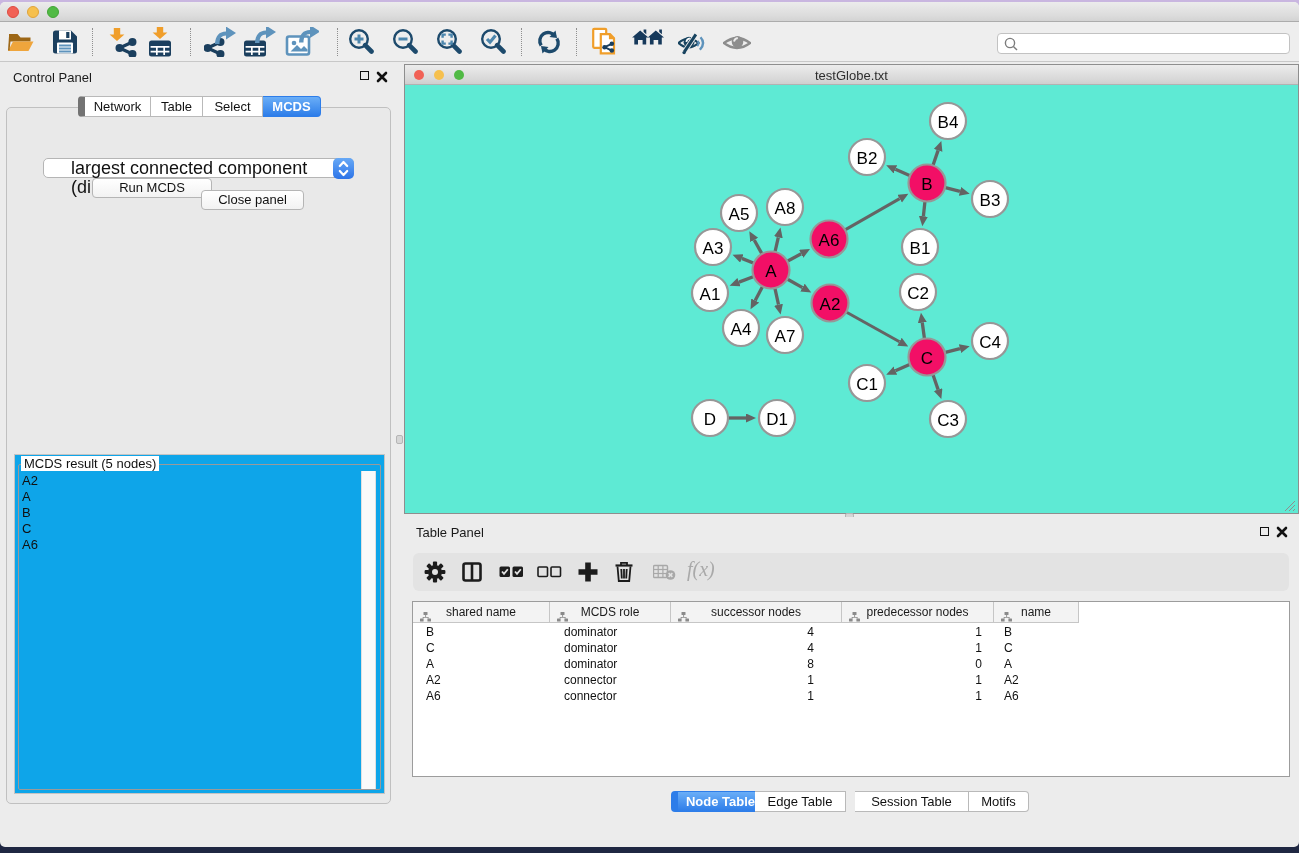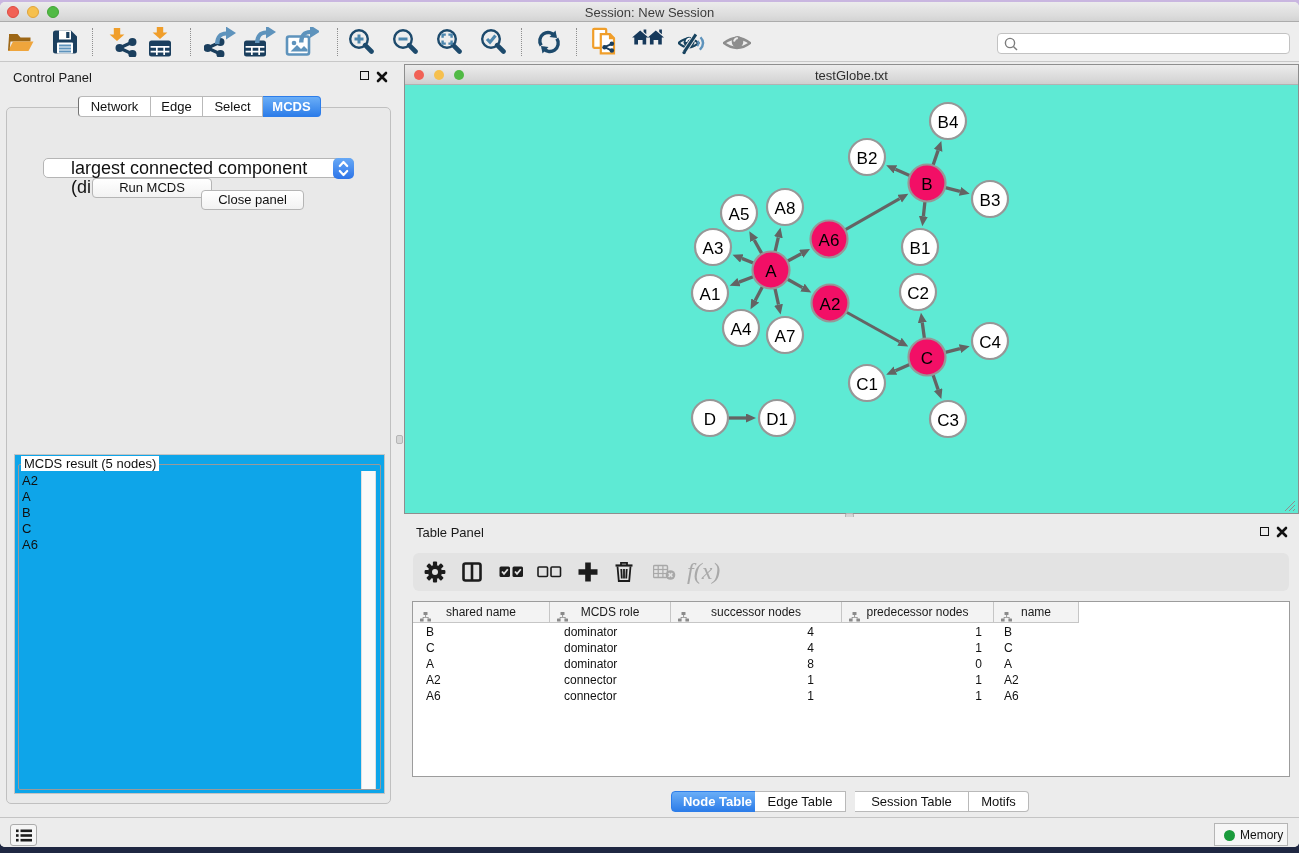--- a/index.html
+++ b/index.html
@@ -14,21 +14,21 @@
 #title-text { position:absolute; top:3px; left:0; width:100%; text-align:center; font-size:13px; color:#3c3c3c; }
 
 #toolbar { position:absolute; left:0; top:20px; width:1299px; height:40px; background:#eeeeee; border-bottom:1px solid #c8c8c8; }
 .tsep { position:absolute; top:6px; height:28px; width:0; border-left:1px dotted #8f8f8f; }
 #searchbox { position:absolute; left:997px; top:11px; width:293px; height:21px; background:#fff; border:1px solid #c2c2c2; border-radius:4px; }
 
 #cp-title { position:absolute; left:13px; top:68px; font-size:13px; color:#1a1a1a; }
 .winbtn-sq { position:absolute; width:9px; height:9px; border:1.5px solid #111; background:transparent; }
 .tabs { position:absolute; font-size:13px; }
 .tab { position:absolute; top:0; height:21px; background:#fff; border:1px solid #b9b9b9; border-left:none; color:#111; text-align:center; line-height:20px; }
-.tab.first { border-left:1px solid #737373; border-radius:4px 0 0 4px; }
+.tab.first { border-left:7px solid #737373; border-radius:4px 0 0 4px; }
 .tab.last { border-radius:0 4px 4px 0; }
 .tab.sel { background:linear-gradient(#6aaef7,#2d7de9); color:#fff; border-color:#2d7de9;font-weight:bold; }
 #cp-content { position:absolute; left:6px; top:105px; width:385px; height:697px; background:#e9e9e9; border:1px solid #c0c0c0; border-radius:5px; }
 #opt-label { position:absolute; left:0; top:134px; width:397px; text-align:center; font-size:13px; color:#111; }
 #dropdown { position:absolute; left:43px; top:156px; width:311px; height:20px; background:#fff; border:1px solid #b5b5b5; border-radius:5px; font-size:18px; color:#111; line-height:19px; padding-left:27px; }
 #dd-btn { position:absolute; right:-1px; top:-1px; width:21px; height:21px; border-radius:5px; background:linear-gradient(#67a9f6,#2d74e8); }
 .btn { position:absolute; height:20px; line-height:18px; background:linear-gradient(#ffffff,#f2f2f2); border:1px solid #b5b5b5; border-radius:4px; font-size:13px; color:#111; text-align:center; line-height:18px; }
 #result-box { position:absolute; left:14px; top:452px; width:371px; height:340px; background:#0ea5e9; border:1px solid #c4c4c4; }
 #group-border { position:absolute; left:3px; top:9px; right:3px; bottom:3px; border:1px solid #9a9a9a; border-radius:2px; }
 #group-label { position:absolute; left:6px; top:1px; background:#fff; padding:0 3px; font-size:13px; color:#111; }
@@ -57,21 +57,20 @@
 </style>
 </head>
 <body>
 <div id="desk-bottom"></div>
 <div style="position:absolute; left:0; top:0; width:1299px; height:9px; background:#c9b6e0;"></div>
 <div id="app">
   <div id="titlebar">
     <div class="tl" style="left:7px; background:#f16156; border:0.5px solid #dd4b41;"></div>
     <div class="tl" style="left:27px; background:#f6c04e; border:0.5px solid #e0a33a;"></div>
     <div class="tl" style="left:47px; background:#51ba45; border:0.5px solid #43a436;"></div>
-    <div id="title-text">Session: New Session</div>
   </div>
   <div id="toolbar">
     <div class="tsep" style="left:92px;"></div>
       <div class="tsep" style="left:190px;"></div>
       <div class="tsep" style="left:337px;"></div>
       <div class="tsep" style="left:521px;"></div>
       <div class="tsep" style="left:576px;"></div>
       <svg class="abs" style="left:6px; top:7px;" width="30" height="26" viewBox="0 0 30 26">
         <path d="M3 5 h8.5 l3 3.5 h10 v4 h-21.5 z" fill="#9d6716"></path>
         <path d="M7 12.5 h20.5 l-5 9.5 h-20.5 z" fill="#efa53c"></path>
@@ -225,21 +224,21 @@
   </div>
 
   <div id="cp-title">Control Panel</div>
   <div class="winbtn-sq" style="left:360px; top:69px;"></div>
   <svg class="abs" style="left:376px; top:69px;" width="12" height="12" viewBox="0 0 12 12">
       <path d="M2 2 L10 10 M10 2 L2 10" stroke="#111" stroke-width="2.6" stroke-linecap="round"></path>
     </svg>
   <div id="cp-content"></div>
   <div class="tabs" style="left:78px; top:94px;">
     <div class="tab first" style="left:0; width:73px;">Network</div>
-    <div class="tab" style="left:73px; width:52px;">Edge</div>
+    <div class="tab" style="left:73px; width:52px;">Table</div>
     <div class="tab" style="left:125px; width:60px;">Select</div>
     <div class="tab sel last" style="left:185px; width:58px;">MCDS</div>
   </div>
   <div id="dropdown">largest connected component (directed)
     <div id="dd-btn"><svg width="21" height="21" viewBox="0 0 21 21">
           <path d="M6.8 8 L10.5 4 L14.2 8" fill="none" stroke="#fff" stroke-width="2.2" stroke-linecap="round" stroke-linejoin="round"></path>
           <path d="M6.8 13 L10.5 17 L14.2 13" fill="none" stroke="#fff" stroke-width="2.2" stroke-linecap="round" stroke-linejoin="round"></path>
         </svg></div>
   </div>
   <div class="btn" style="left:92px; top:176px; width:120px;">Run MCDS</div>
@@ -401,21 +400,21 @@
             <g stroke="#a8a8a8" stroke-width="1.2">
               <line x1="0.5" y1="8.5" x2="14.5" y2="8.5"></line>
               <line x1="0.5" y1="12.5" x2="14.5" y2="12.5"></line>
               <line x1="5.2" y1="4.5" x2="5.2" y2="16.5"></line>
               <line x1="9.9" y1="4.5" x2="9.9" y2="16.5"></line>
             </g>
             <circle cx="17.5" cy="14" r="4.8" fill="#a8a8a8"></circle>
             <path d="M15.6 12.1 L19.4 15.9 M19.4 12.1 L15.6 15.9" stroke="#e3e3e3" stroke-width="1.5"></path>
           </g>
         </svg>
-        <div class="abs" style="left:274px; top:5px; font-family:'Liberation Serif',serif; font-style:italic; font-size:24px; color:#a9a9a9;">f(x)</div>
+        <div class="abs" style="left:274px; top:5px; font-family:'Liberation Serif',serif; font-style:italic; font-size:20px; color:#a9a9a9;">f(x)</div>
       </div>
     <div id="tp-table">
       <div class="th" style="left:0px; width:137px;"><span style="position:absolute;left:7px;top:5px;"><svg width="11" height="10" viewBox="0 0 11 10" style="vertical-align:-1px;">
               <g fill="#8a8a8a">
                 <rect x="3.5" y="0" width="4" height="3" rx="0.5"></rect>
                 <rect x="0" y="6.5" width="3.6" height="3" rx="0.5"></rect>
                 <rect x="7.4" y="6.5" width="3.6" height="3" rx="0.5"></rect>
                 <path d="M5.2 3 h0.9 v2 h2.5 v1.5 h-0.9 v-0.7 H3.6 v0.7 H2.7 V5 h2.5 z"></path>
               </g>
             </svg></span>shared name</div>
@@ -478,31 +477,13 @@
 <div class="td" style="left:591px; top:86px;">A6</div>
     </div>
     <div class="tabs" style="left:268px; top:274px;">
       <div class="tab first sel" style="left:0; width:93px;">Node Table</div>
       <div class="tab" style="left:84px; width:91px;">Edge Table</div>
       <div class="tab" style="left:184px; width:114px;">Session Table</div>
       <div class="tab last" style="left:298px; width:60px;">Motifs</div>
     </div>
   </div>
 
-  <div id="statusbar">
-    <div id="list-btn">
-        <svg class="abs" style="left:5px; top:4px;" width="16" height="13" viewBox="0 0 16 13">
-          <g fill="#1c1c1c">
-            <rect x="0" y="0.5" width="2.6" height="2.6"></rect>
-            <rect x="4.5" y="0.5" width="11.5" height="2.6"></rect>
-            <rect x="0" y="5.2" width="2.6" height="2.6"></rect>
-            <rect x="4.5" y="5.2" width="11.5" height="2.6"></rect>
-            <rect x="0" y="9.9" width="2.6" height="2.6"></rect>
-            <rect x="4.5" y="9.9" width="11.5" height="2.6"></rect>
-          </g>
-        </svg>
-      </div>
-    <div id="mem-btn">
-        <div class="abs" style="left:9px; top:6px; width:11px; height:11px; border-radius:50%; background:#1a9b3c;"></div>
-        <div class="abs" style="left:25px; top:4px;">Memory</div>
-      </div>
-  </div>
 </div>
 
 </body></html>

